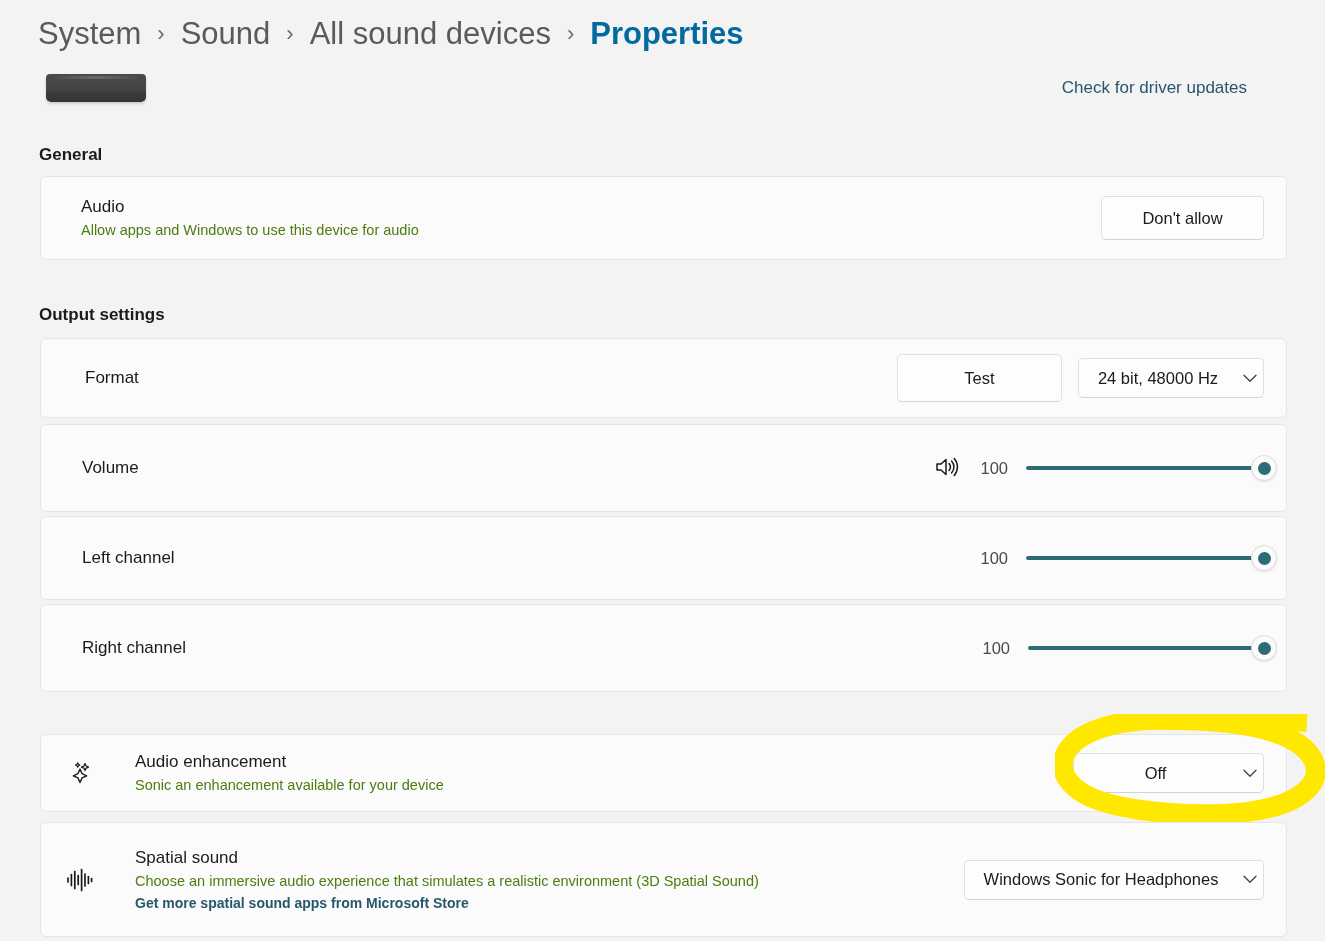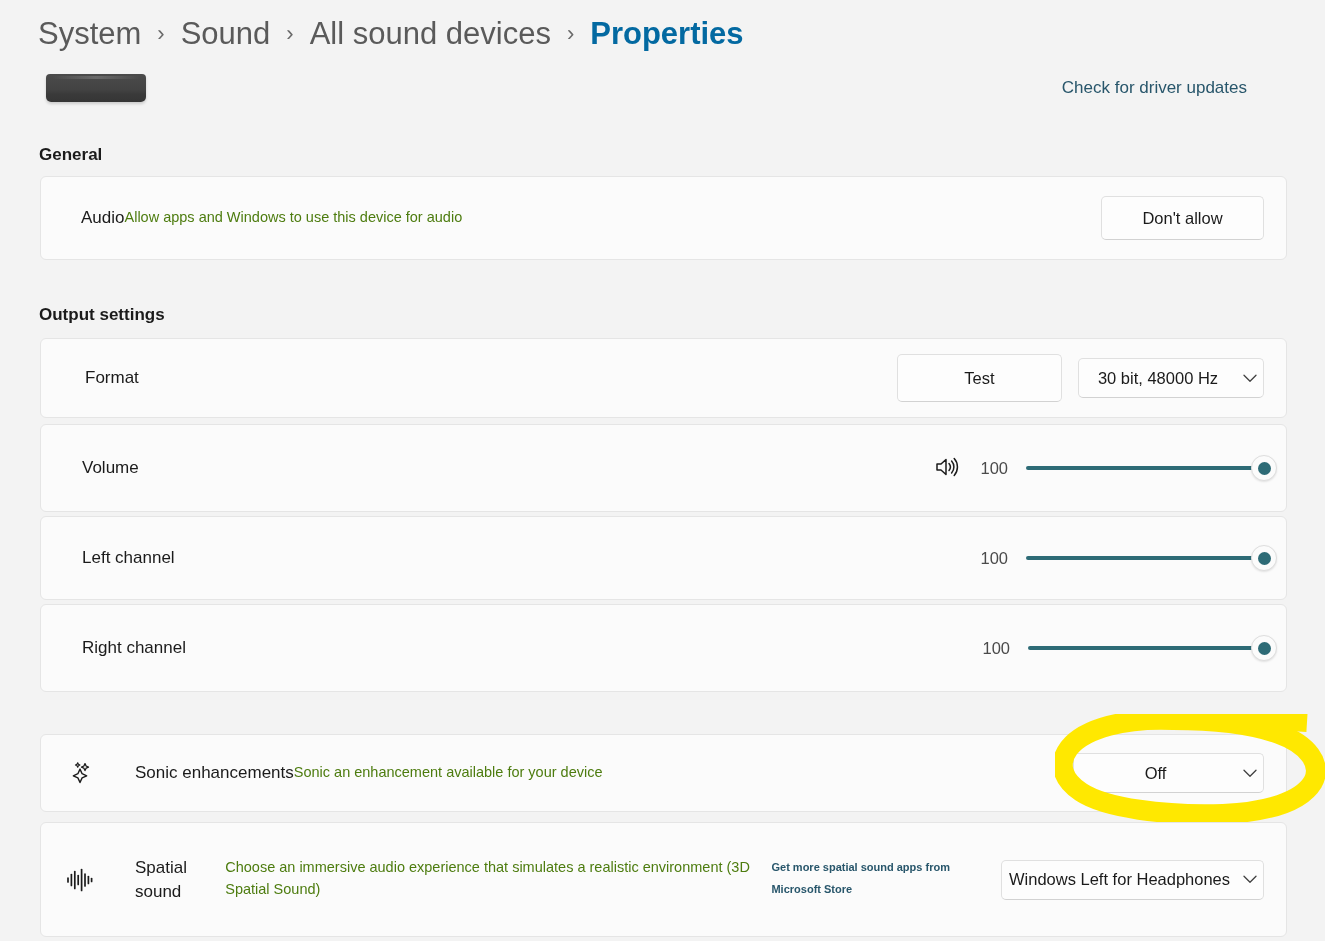--- a/index.html
+++ b/index.html
@@ -69,24 +69,24 @@
     position: absolute;
     left: 40px;
     width: 1247px;
     background: #fbfbfb;
     border: 1px solid #e5e5e5;
     border-radius: 6px;
     display: flex;
     align-items: center;
     padding: 0 22px 0 22px;
   }
-  .card-text { display: flex; flex-direction: row; justify-content: space-between; }
+  .card-text { display: flex; flex-direction: column; justify-content: space-between; }
   .card-title { font-size: 17px; color: #1b1b1b; line-height: 24px; }
   .card-sub   { font-size: 14.5px; color: #4d7c0f; line-height: 22px; }
-  .card-link  { font-size: 11px; color: #28566b; line-height: 22px; font-weight: 600; cursor: pointer; }
+  .card-link  { font-size: 14px; color: #28566b; line-height: 22px; font-weight: 600; cursor: pointer; }
   .spacer { flex: 1 1 auto; }
 
   #card-audio        { top: 176px; height: 84px; padding-left: 21px; }
   #card-format       { top: 338px; height: 80px; padding-left: 25px; }
   #card-volume       { top: 424px; height: 88px; }
   #card-left         { top: 516px; height: 84px; }
   #card-right        { top: 604px; height: 88px; }
   #card-enhancements { top: 734px; height: 78px; }
   #card-spatial      { top: 822px; height: 115px; }
 
@@ -212,21 +212,21 @@
 
   <div class="section-title" id="output-title">Output settings</div>
 
   <div class="card" id="card-format">
     <div class="card-text">
       <div class="card-title">Format</div>
     </div>
     <div class="spacer"></div>
     <button class="btn" id="test-btn">Test</button>
     <div class="dropdown" id="format-dd">
-      <span class="dd-label">30 bit, 48000 Hz</span>
+      <span class="dd-label">24 bit, 48000 Hz</span>
       <span class="chev">
         <svg width="14" height="9" viewBox="0 0 14 9">
             <path d="M1 1.3 L7 7.2 L13 1.3" fill="none" stroke="currentColor" stroke-width="1.3" stroke-linecap="round" stroke-linejoin="round"></path>
           </svg>
       </span>
     </div>
   </div>
 
   <div class="card" id="card-volume">
     <div class="card-text">
@@ -286,21 +286,21 @@
 
   <div class="card" id="card-enhancements">
     <span class="lead-icon">
       <svg width="30" height="30" viewBox="0 0 30 30">
         <path d="M11.5 13.5 L13.6 8.9 L18.2 6.8 L13.6 4.7 L11.5 0.1 L9.4 4.7 L4.8 6.8 L9.4 8.9 Z" transform="translate(3.5,11)" fill="none" stroke="currentColor" stroke-width="1.4" stroke-linejoin="round"></path>
         <path d="M8 3.6 L9.1 1.2 L11.5 0.1 L9.1 -1 L8 -3.4 L6.9 -1 L4.5 0.1 L6.9 1.2 Z" transform="translate(12,9)" fill="none" stroke="currentColor" stroke-width="1.3" stroke-linejoin="round"></path>
         <path d="M5.2 2.2 L5.9 0.7 L7.4 0 L5.9 -0.7 L5.2 -2.2 L4.5 -0.7 L3 0 L4.5 0.7 Z" transform="translate(7.5,7)" fill="none" stroke="currentColor" stroke-width="1.2" stroke-linejoin="round"></path>
       </svg>
     </span>
     <div class="card-text">
-      <div class="card-title">Sonic enhancements</div>
+      <div class="card-title">Audio enhancement</div>
       <div class="card-sub">Sonic an enhancement available for your device</div>
     </div>
     <div class="spacer"></div>
     <div class="dropdown" id="enh-dd">
       <span class="dd-label">Off</span>
       <span class="chev">
         <svg width="14" height="9" viewBox="0 0 14 9">
             <path d="M1 1.3 L7 7.2 L13 1.3" fill="none" stroke="currentColor" stroke-width="1.3" stroke-linecap="round" stroke-linejoin="round"></path>
           </svg>
       </span>
@@ -322,21 +322,21 @@
         </g>
       </svg>
     </span>
     <div class="card-text">
       <div class="card-title">Spatial sound</div>
       <div class="card-sub">Choose an immersive audio experience that simulates a realistic environment (3D Spatial Sound)</div>
       <div class="card-link">Get more spatial sound apps from Microsoft Store</div>
     </div>
     <div class="spacer"></div>
     <div class="dropdown" id="spatial-dd">
-      <span class="dd-label">Windows Left for Headphones</span>
+      <span class="dd-label">Windows Sonic for Headphones</span>
       <span class="chev">
         <svg width="14" height="9" viewBox="0 0 14 9">
             <path d="M1 1.3 L7 7.2 L13 1.3" fill="none" stroke="currentColor" stroke-width="1.3" stroke-linecap="round" stroke-linejoin="round"></path>
           </svg>
       </span>
     </div>
   </div>
 
   <div class="highlight-annotation">
     <svg width="270" height="108" viewBox="0 0 270 108">

